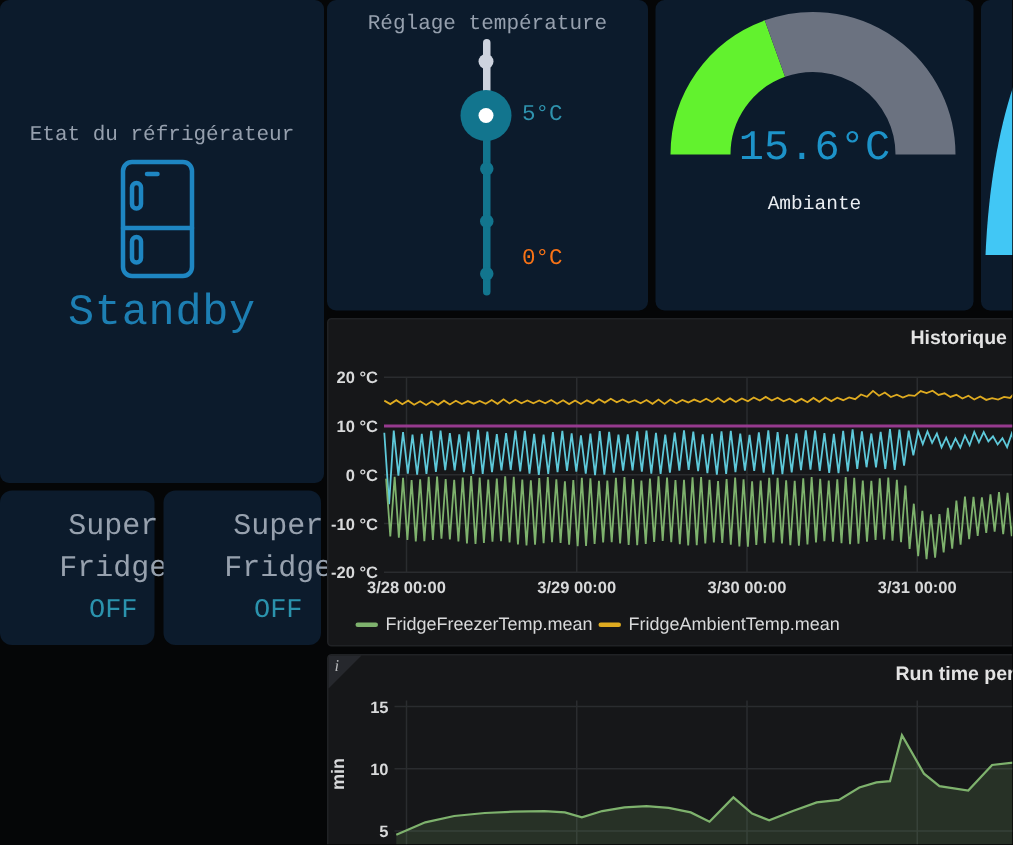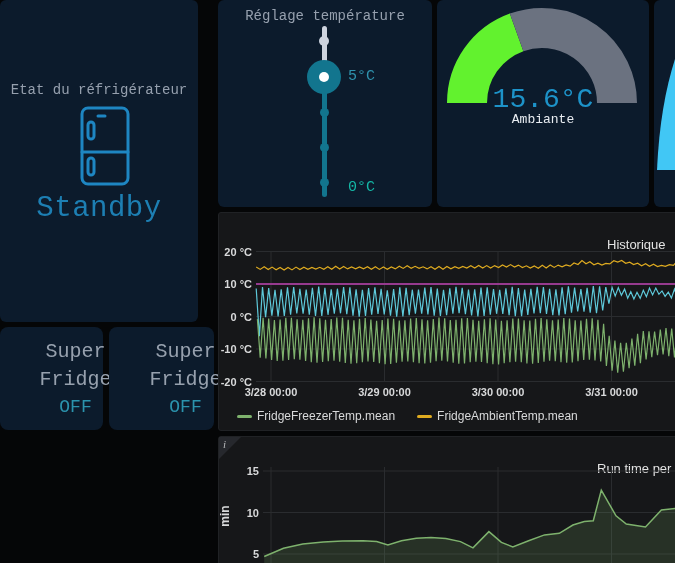--- a/index.html
+++ b/index.html
@@ -10,21 +10,21 @@
     -webkit-font-smoothing:antialiased;
   }
   .panel{position:absolute;}
   .navy{background:var(--panel_navy);border-radius:6px;font-family:Liberation Mono, monospace;}
   .gray{background:var(--panel_gray);border:1px solid #202225;border-radius:3px;}
   .ptitle-navy{
     position:absolute;width:100%;text-align:center;
     font-size:14px;color:var(--title_navy_panel);
   }
   .ptitle-gray{
-    position:absolute;top:24px;font-size:13px;font-weight:normal;
+    position:absolute;top:4px;font-size:13px;font-weight:bold;
     color:var(--title_gray_panel);white-space:nowrap;
   }
   
   .standby{
     position:absolute;top:192px;width:100%;text-align:center;
     font-size:29px;color:var(--accent_blue);letter-spacing:.5px;
   }
   
   .super{
     display:flex;flex-direction:column;align-items:center;justify-content:center;
@@ -44,27 +44,27 @@
     position:absolute;left:12px;top:12px;width:10px;height:10px;
     border-radius:50%;background:#fff;
   }
   .slbl{position:absolute;font-size:15px;}
   
   .gval{
     position:absolute;top:84px;width:100%;text-align:center;
     font-size:28px;color:var(--value_blue);
   }
   .glab{
-    position:absolute;top:112px;width:100%;text-align:center;
+    position:absolute;top:128px;width:100%;text-align:center;
     font-size:13px;font-weight:500;color:#e9edf2;
   }
   
   svg .tick{fill:var(--axis_text);font-size:11px;font-weight:600;font-family:"Liberation Sans",sans-serif;}
   .legend{
-    position:absolute;left:18px;top:196px;display:flex;gap:22px;
+    position:absolute;left:18px;top:196px;display:flex;gap:4px;
     font-size:12px;color:var(--axis_text);align-items:center;white-space:nowrap;
   }
   .legend .item{display:flex;align-items:center;gap:5px;cursor:pointer;}
   .legend .dash{width:15px;height:3px;border-radius:2px;display:inline-block;}
   .ylab-rot{
     position:absolute;left:-24px;top:72px;width:60px;text-align:center;
     font-size:12px;font-weight:600;color:var(--axis_text);
     transform:rotate(-90deg);
   }
   .info-corner{
@@ -74,21 +74,21 @@
   .info-corner span{
     position:absolute;top:-21px;left:4px;font-size:11px;font-style:italic;
     font-family:"Liberation Serif",serif;color:#b8babc;
   }
 </style>
 </head>
 <body>
 
 <div id="stage">
 
-  <div class="panel navy" style="left:0;top:0;width:198px;height:322px;">
+  <div class="panel navy" style="left:0;top:0;width:216px;height:322px;">
     <div class="ptitle-navy" style="top:82px;">Etat du réfrigérateur</div>
     <svg width="50" height="80" style="position:absolute;left:80px;top:106px;" viewBox="0 0 50 80">
       <g fill="none" stroke="var(--icon_blue)" stroke-width="3" stroke-linecap="round">
         <rect x="2" y="2" width="46" height="76" rx="6"></rect>
         <line x1="2" y1="46" x2="48" y2="46"></line>
         <line x1="18" y1="10" x2="25" y2="10"></line>
         <rect x="8" y="16" width="6" height="17" rx="3"></rect>
         <rect x="8" y="52" width="6" height="17" rx="3"></rect>
       </g>
     </svg>
@@ -112,21 +112,21 @@
     <div class="trk" style="left:104px;top:26px;height:53px;background:var(--light_track);"></div>
     <div class="trk" style="left:104px;top:77px;height:120px;background:var(--teal);"></div>
     <div class="dot" style="left:101px;top:36px;width:10px;height:10px;background:var(--light_track);"></div>
     <div class="dot" style="left:102px;top:108px;width:9px;height:9px;background:var(--teal);"></div>
     <div class="dot" style="left:102px;top:143px;width:9px;height:9px;background:var(--teal);"></div>
     <div class="dot" style="left:102px;top:178px;width:9px;height:9px;background:var(--teal);"></div>
     <div class="handle">
         <div class="inner"></div>
       </div>
     <div class="slbl" style="left:130px;top:68px;color:var(--teal_text);">5°C</div>
-    <div class="slbl" style="left:130px;top:179px;color:#14b8a6;">0°C</div>
+    <div class="slbl" style="left:130px;top:164px;color:#f97316;">0°C</div>
   </div>
 
   <div class="panel navy" style="left:437px;top:0;width:212px;height:207px;">
     <svg id="gauge-svg" width="212" height="207" viewBox="0 0 212 207">
         <path d="M 30.0 103.0 A 75 75 0 0 1 79.6 32.4" stroke="#62f22e" stroke-width="40" fill="none"></path>
         <path d="M 79.6 32.4 A 75 75 0 0 1 180.0 103.0" stroke="#6b7280" stroke-width="40" fill="none"></path>
       </svg>
     <div class="gval">15.6°C</div>
     <div class="glab">Ambiante</div>
   </div>

